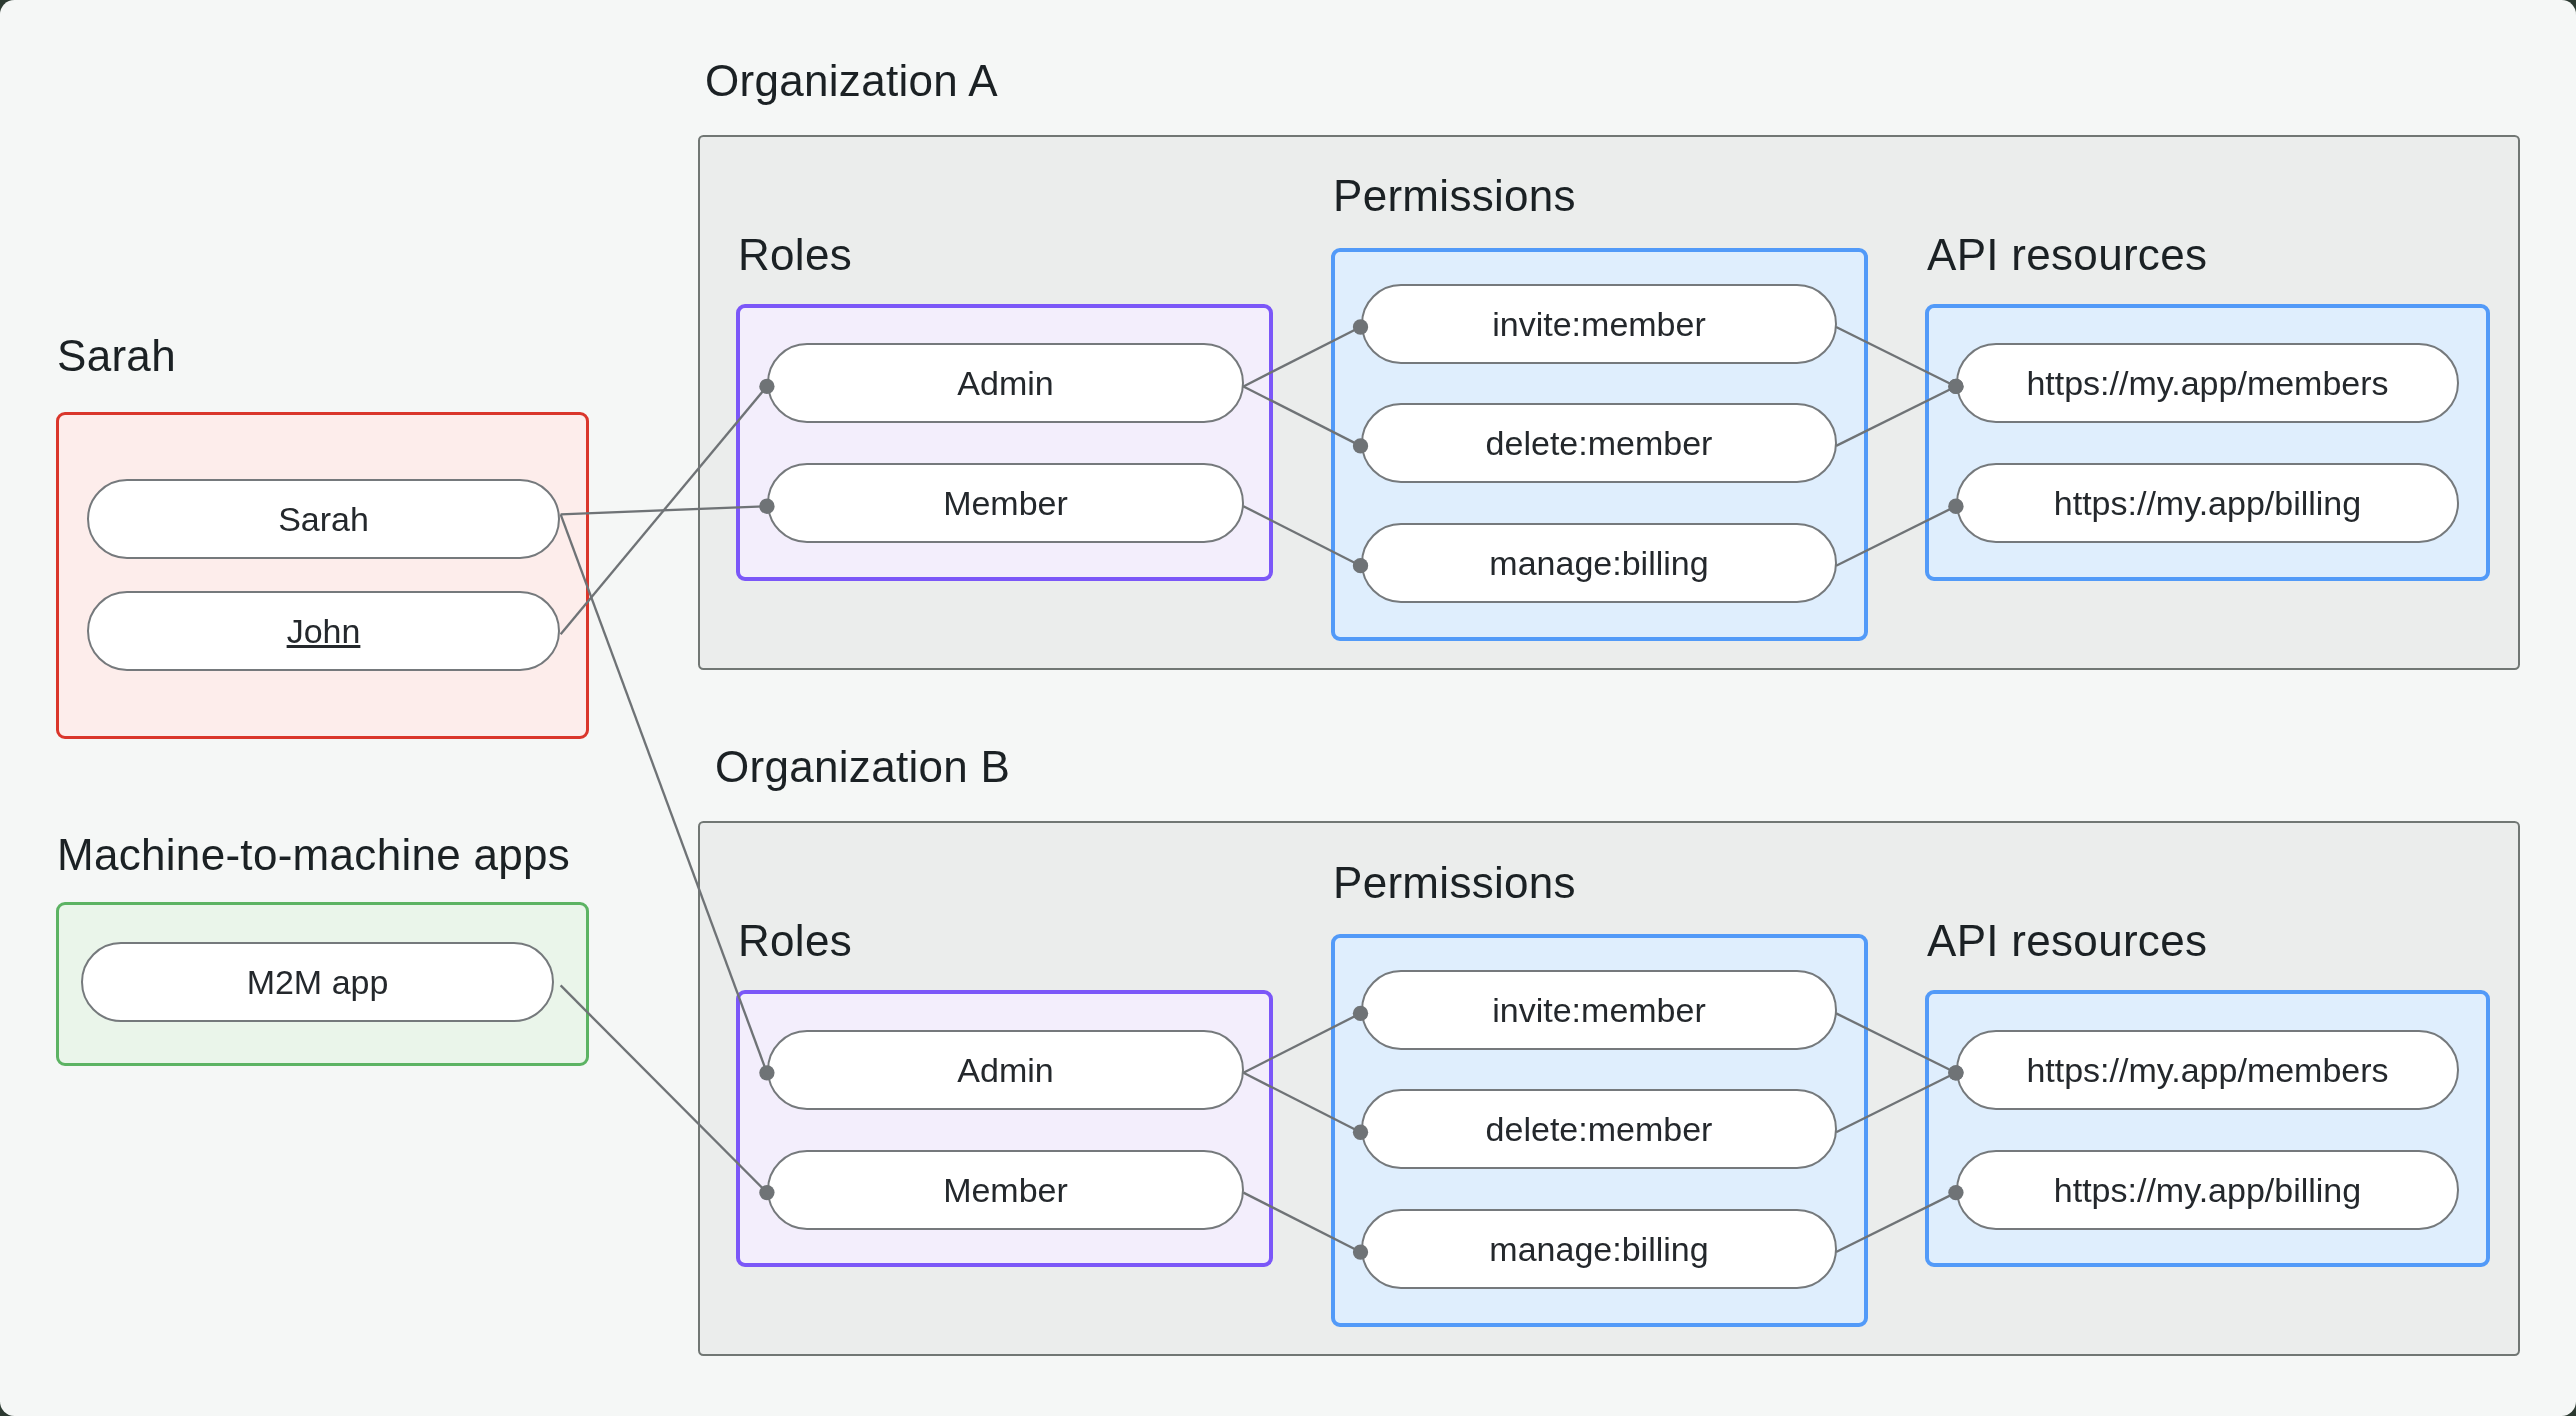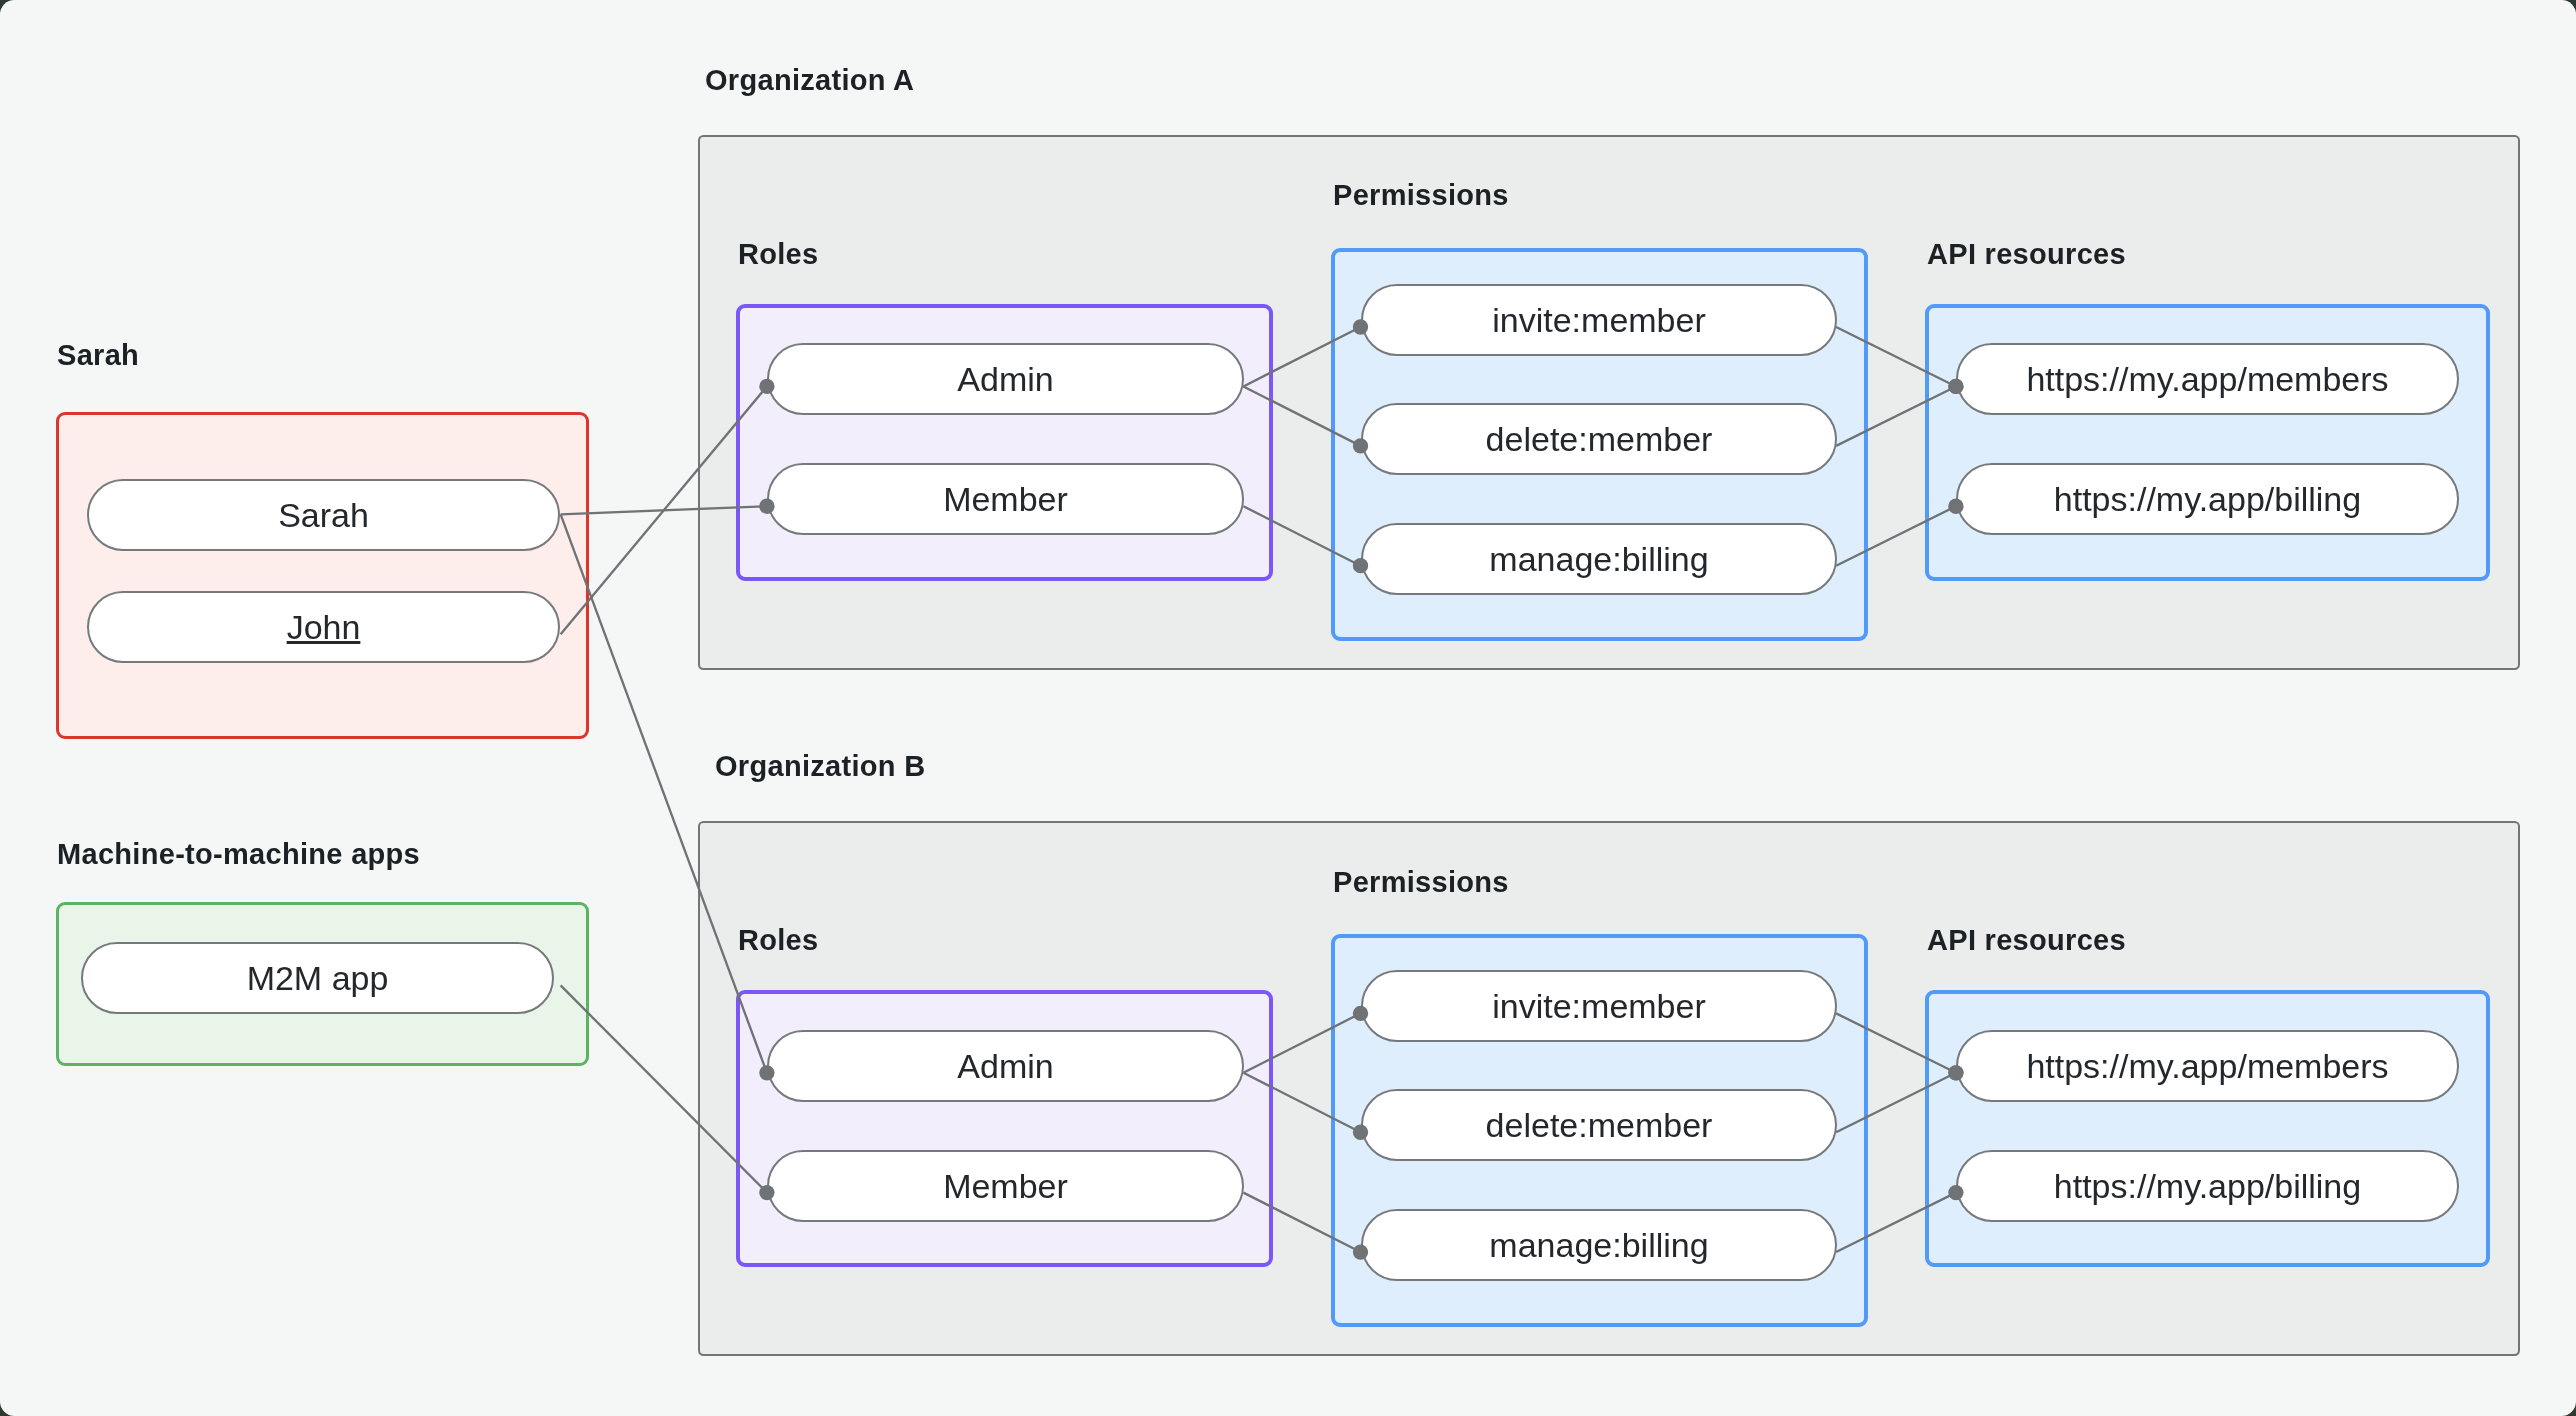--- a/index.html
+++ b/index.html
@@ -8,32 +8,32 @@
     font-family:"Liberation Sans", sans-serif;
     width:2576px;height:1416px;overflow:hidden;
   }
   .canvas{
     position:relative;width:2576px;height:1416px;
     background:var(--bg,#f5f7f6);
     border-radius:14.4px;overflow:hidden;
   }
   
   .g-label{
-    position:absolute;font-size:29px;font-weight:700;
+    position:absolute;font-size:44px;font-weight:400;
     color:var(--text,#1b2124);line-height:47px;white-space:nowrap;
     letter-spacing:0.3px;
   }
   .box{position:absolute;box-sizing:border-box;}
   .org-box{background:var(--org-fill);border:2.7px solid var(--org-border);border-radius:5.4px;}
   .roles-box{background:var(--purple-fill);border:4.5px solid var(--purple-border);border-radius:9px;}
   .blue-box{background:var(--blue-fill);border:4.5px solid var(--blue-border);border-radius:9px;}
   .users-box{background:var(--red-fill);border:3.6px solid var(--red-border);border-radius:9px;}
   .m2m-box{background:var(--green-fill);border:3.6px solid var(--green-border);border-radius:9px;}
   .pill{
-    position:absolute;box-sizing:border-box;height:72px;
+    position:absolute;box-sizing:border-box;height:80px;
     background:#ffffff;border:2.7px solid var(--pill-border,#75797c);
     border-radius:43px;display:flex;align-items:center;justify-content:center;
     font-size:34px;color:var(--pill-text,#24282c);white-space:nowrap;
   }
   
   .lbl-users{left:57px;top:332px;}
   .box-users{left:56px;top:412px;width:533px;height:327px;}
   .p-sarah{left:87px;top:471px;width:473px;margin-top:8px;}
   .p-john{left:87px;top:591px;width:473px;text-decoration:underline;}
   .lbl-m2m{left:57px;top:831px;}

